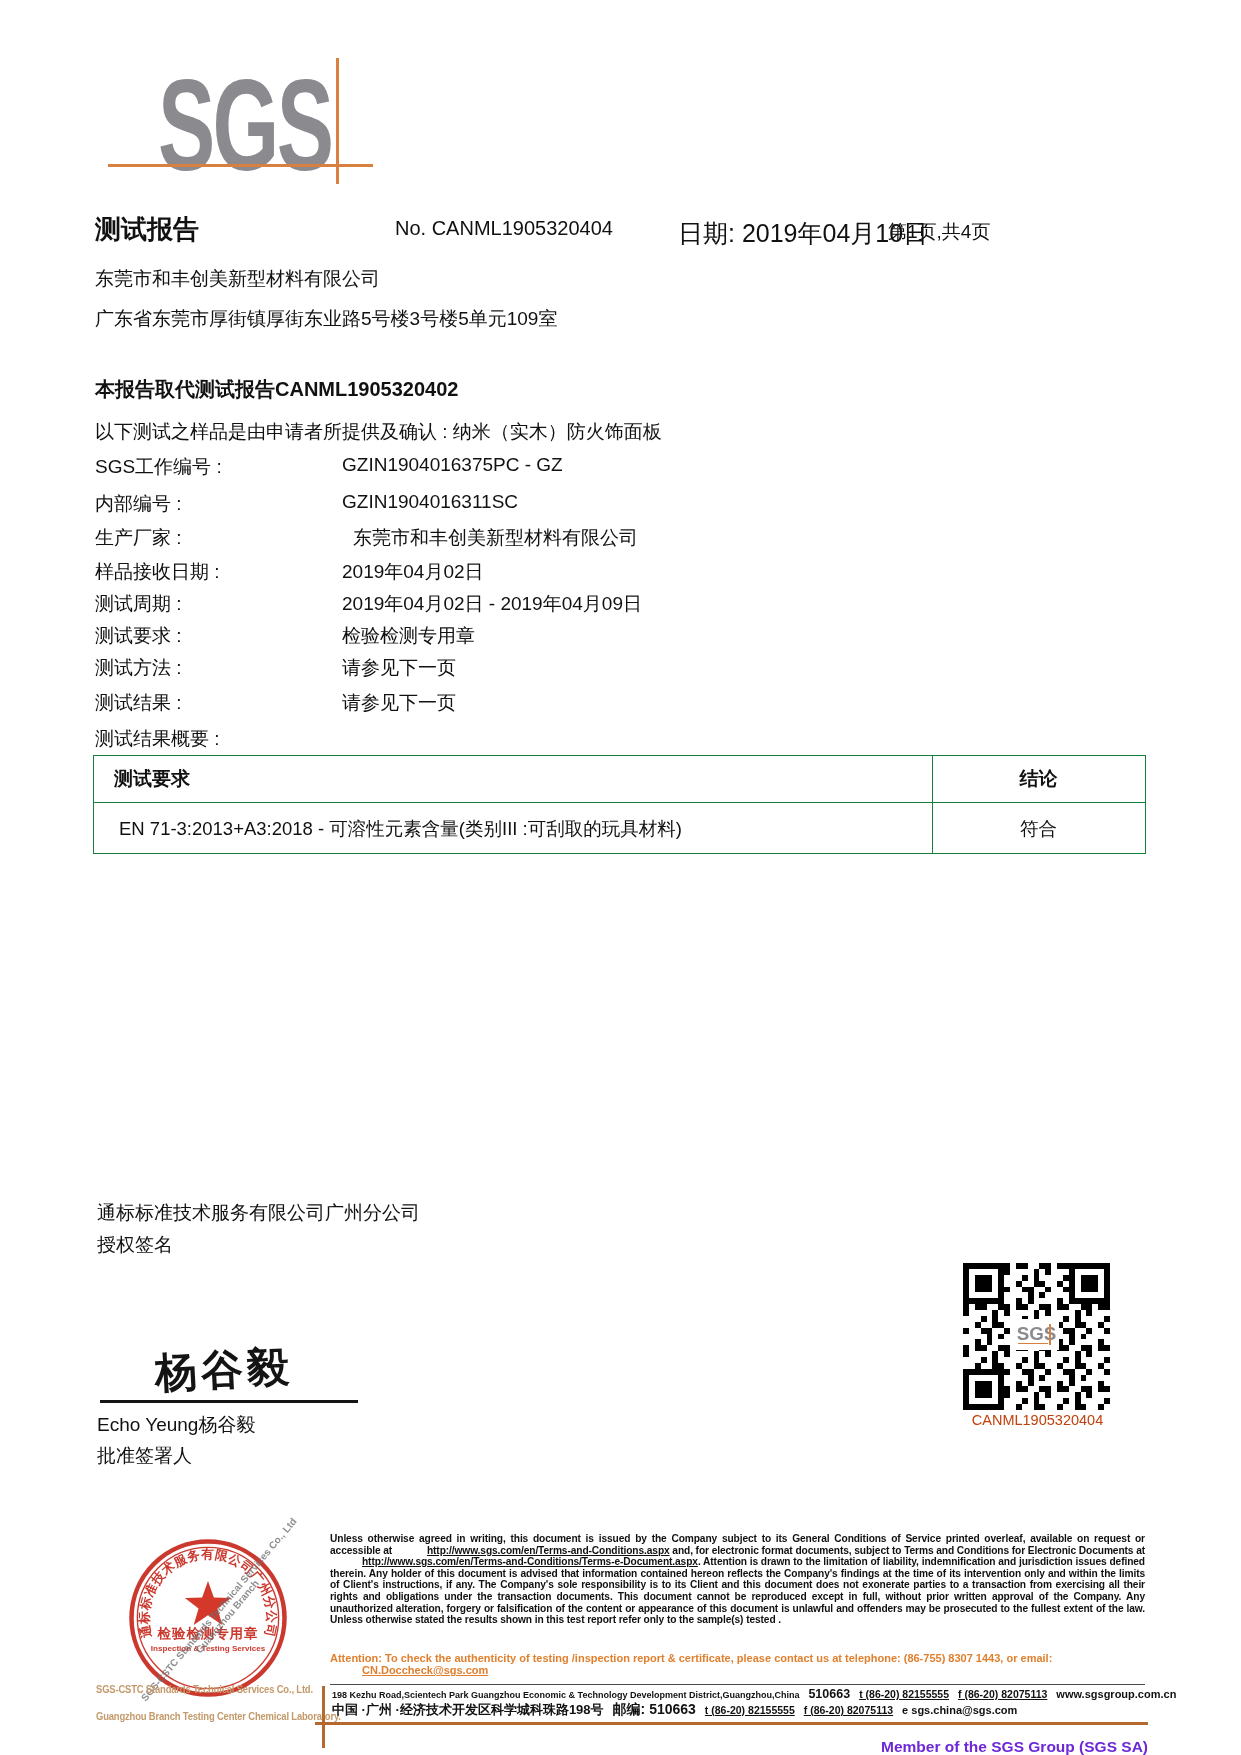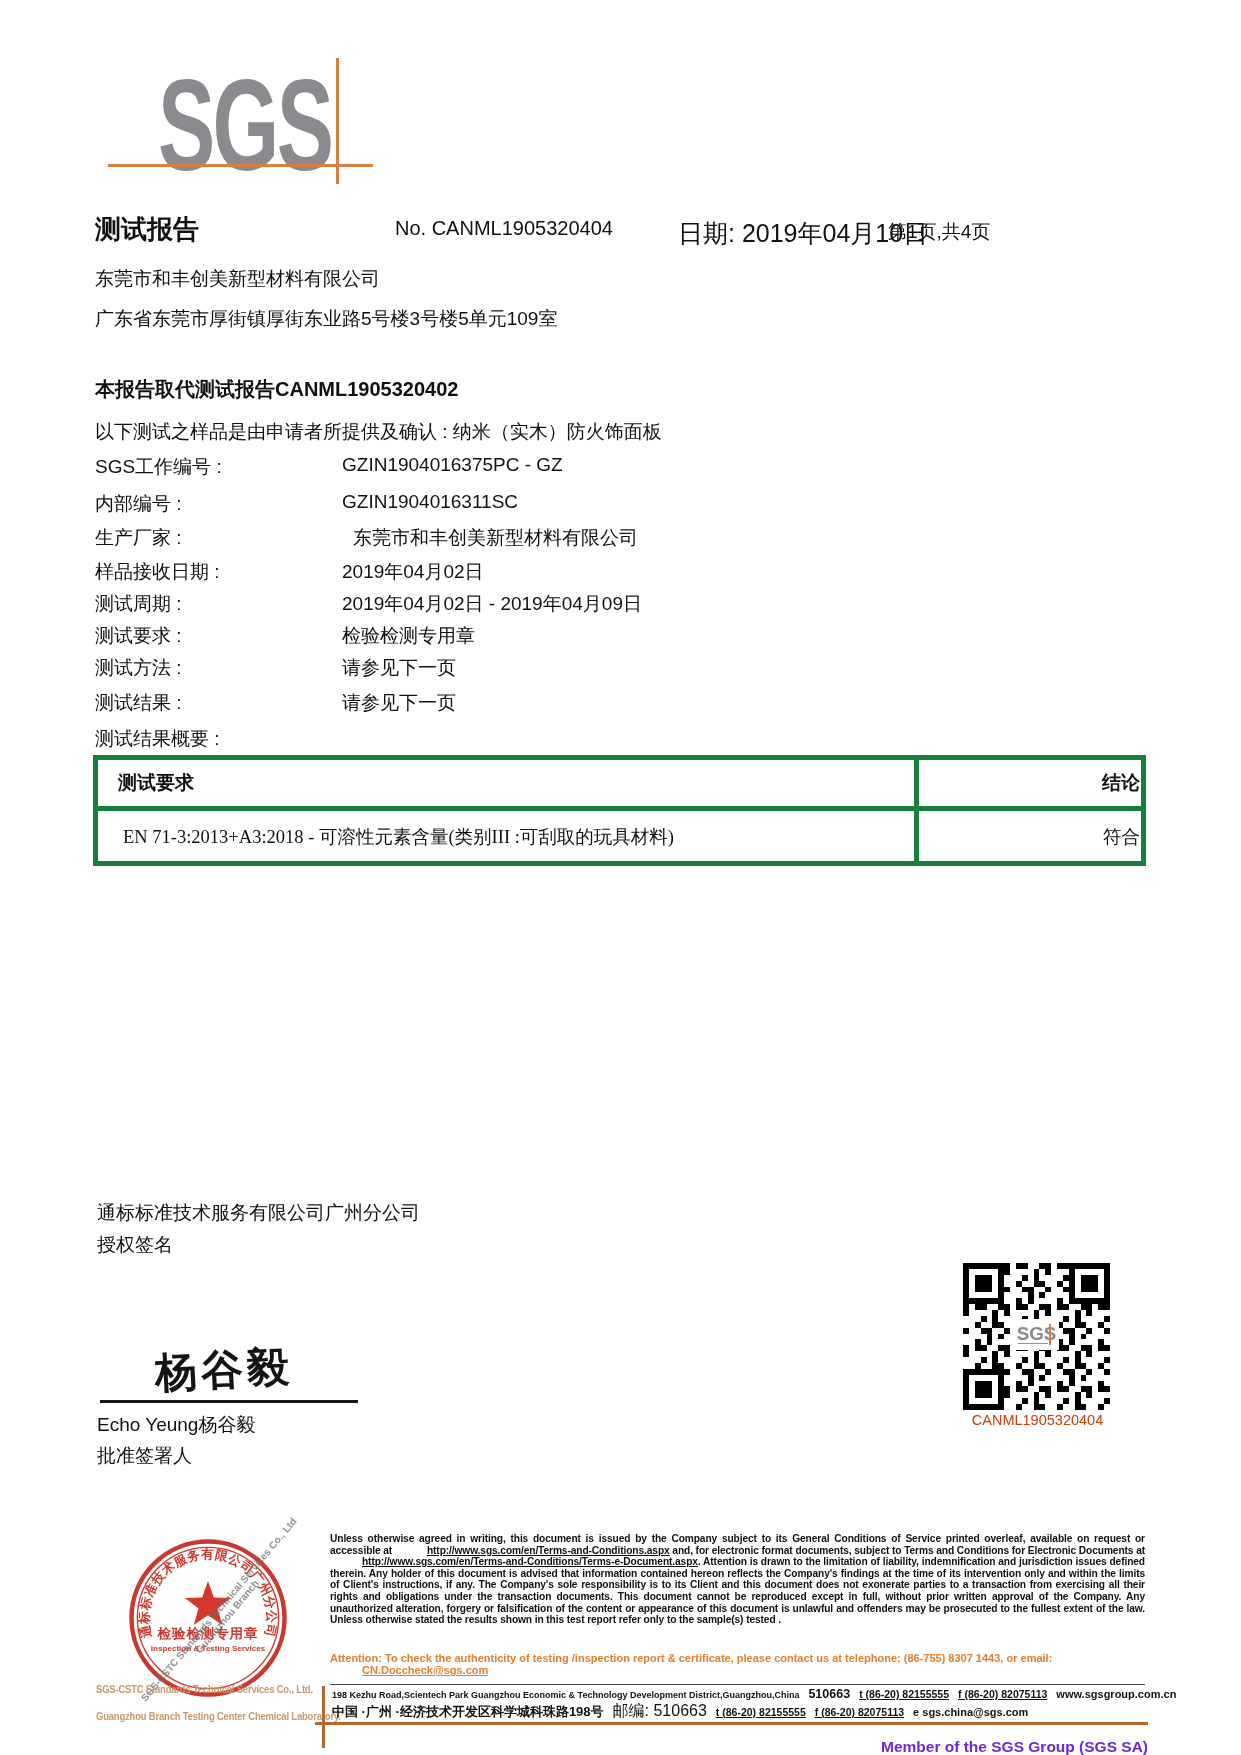--- a/index.html
+++ b/index.html
@@ -29,23 +29,23 @@
   
   .frow{left:95px; width:900px; height:26px;}
   .frow .flabel{position:absolute; left:0; top:0; font-size:19px;}
   .frow .fvalue{position:absolute; left:247px; top:0; font-size:19px;}
   
   .summary-heading{left:95px; top:726px;}
   table.result{
     left:93px; top:755px; width:1053px; border-collapse:collapse;
     border:1.5px solid #7d7d7d;
   }
-  table.result th, table.result td{border:5px solid #15803d; font-size:19px;font-family:Liberation Serif, serif;}
+  table.result th, table.result td{border:1px solid #15803d; font-size:19px;}
   table.result th{height:44px; text-align:left; padding-left:20px; font-weight:bold;}
-  table.result th.concl, table.result td.concl{text-align:right; padding-left:10px; width:211px;}
+  table.result th.concl, table.result td.concl{text-align:center; padding-left:0; width:211px;}
   table.result td{height:48px; padding-left:25px; font-size:18.5px;}
   
   .sign-company{left:97px; top:1200px;}
   .auth-label{left:97px; top:1232px;}
   .signature-script{
     left:155px; top:1342px; font-size:42px; font-weight:600; letter-spacing:4px;
     transform:rotate(-3deg); color:#141414;
   }
   .sig-line{left:100px; top:1400px; width:258px; height:3px; background:#151515;}
   .signer-name{left:97px; top:1412px;}
@@ -76,21 +76,21 @@
     font-weight:bold; color:#e0802f;
   }
   .ul{text-decoration:underline;padding-left:32px;}
   .footer-sep{left:330px; top:1684px; width:815px; height:1px; background:#4a4a4a;}
   .addr-row{left:332px; width:816px; display:flex; align-items:baseline; gap:9px; white-space:nowrap;}
   .addr-row1{top:1687px;}
   .addr-row2{top:1701px;}
   .a-en{font-size:9px; font-weight:600;}
   .a-cn{font-size:13px; font-weight:bold;}
   .a-post{font-size:12.5px; font-weight:bold;}
-  .a-post2{font-size:16px; font-weight:normal;}
+  .a-post2{font-size:14px; font-weight:bold;}
   .a-tel,.a-fax{font-size:10.5px; font-weight:600;text-decoration:underline;}
   .a-web{font-size:11px; font-weight:bold;}
   .footer-hline{left:315px; top:1722px; width:833px; height:2.5px; background:#b5692e;}
   .footer-vline{left:322px; top:1686px; width:2.5px; height:62px; background:#b5692e;}
   .member-line{left:748px; top:1738px; width:400px; text-align:right; font-size:15.5px; font-weight:600; color:#6d28d9;}
 </style>
 </head>
 <body>
 
 <div id="page">

